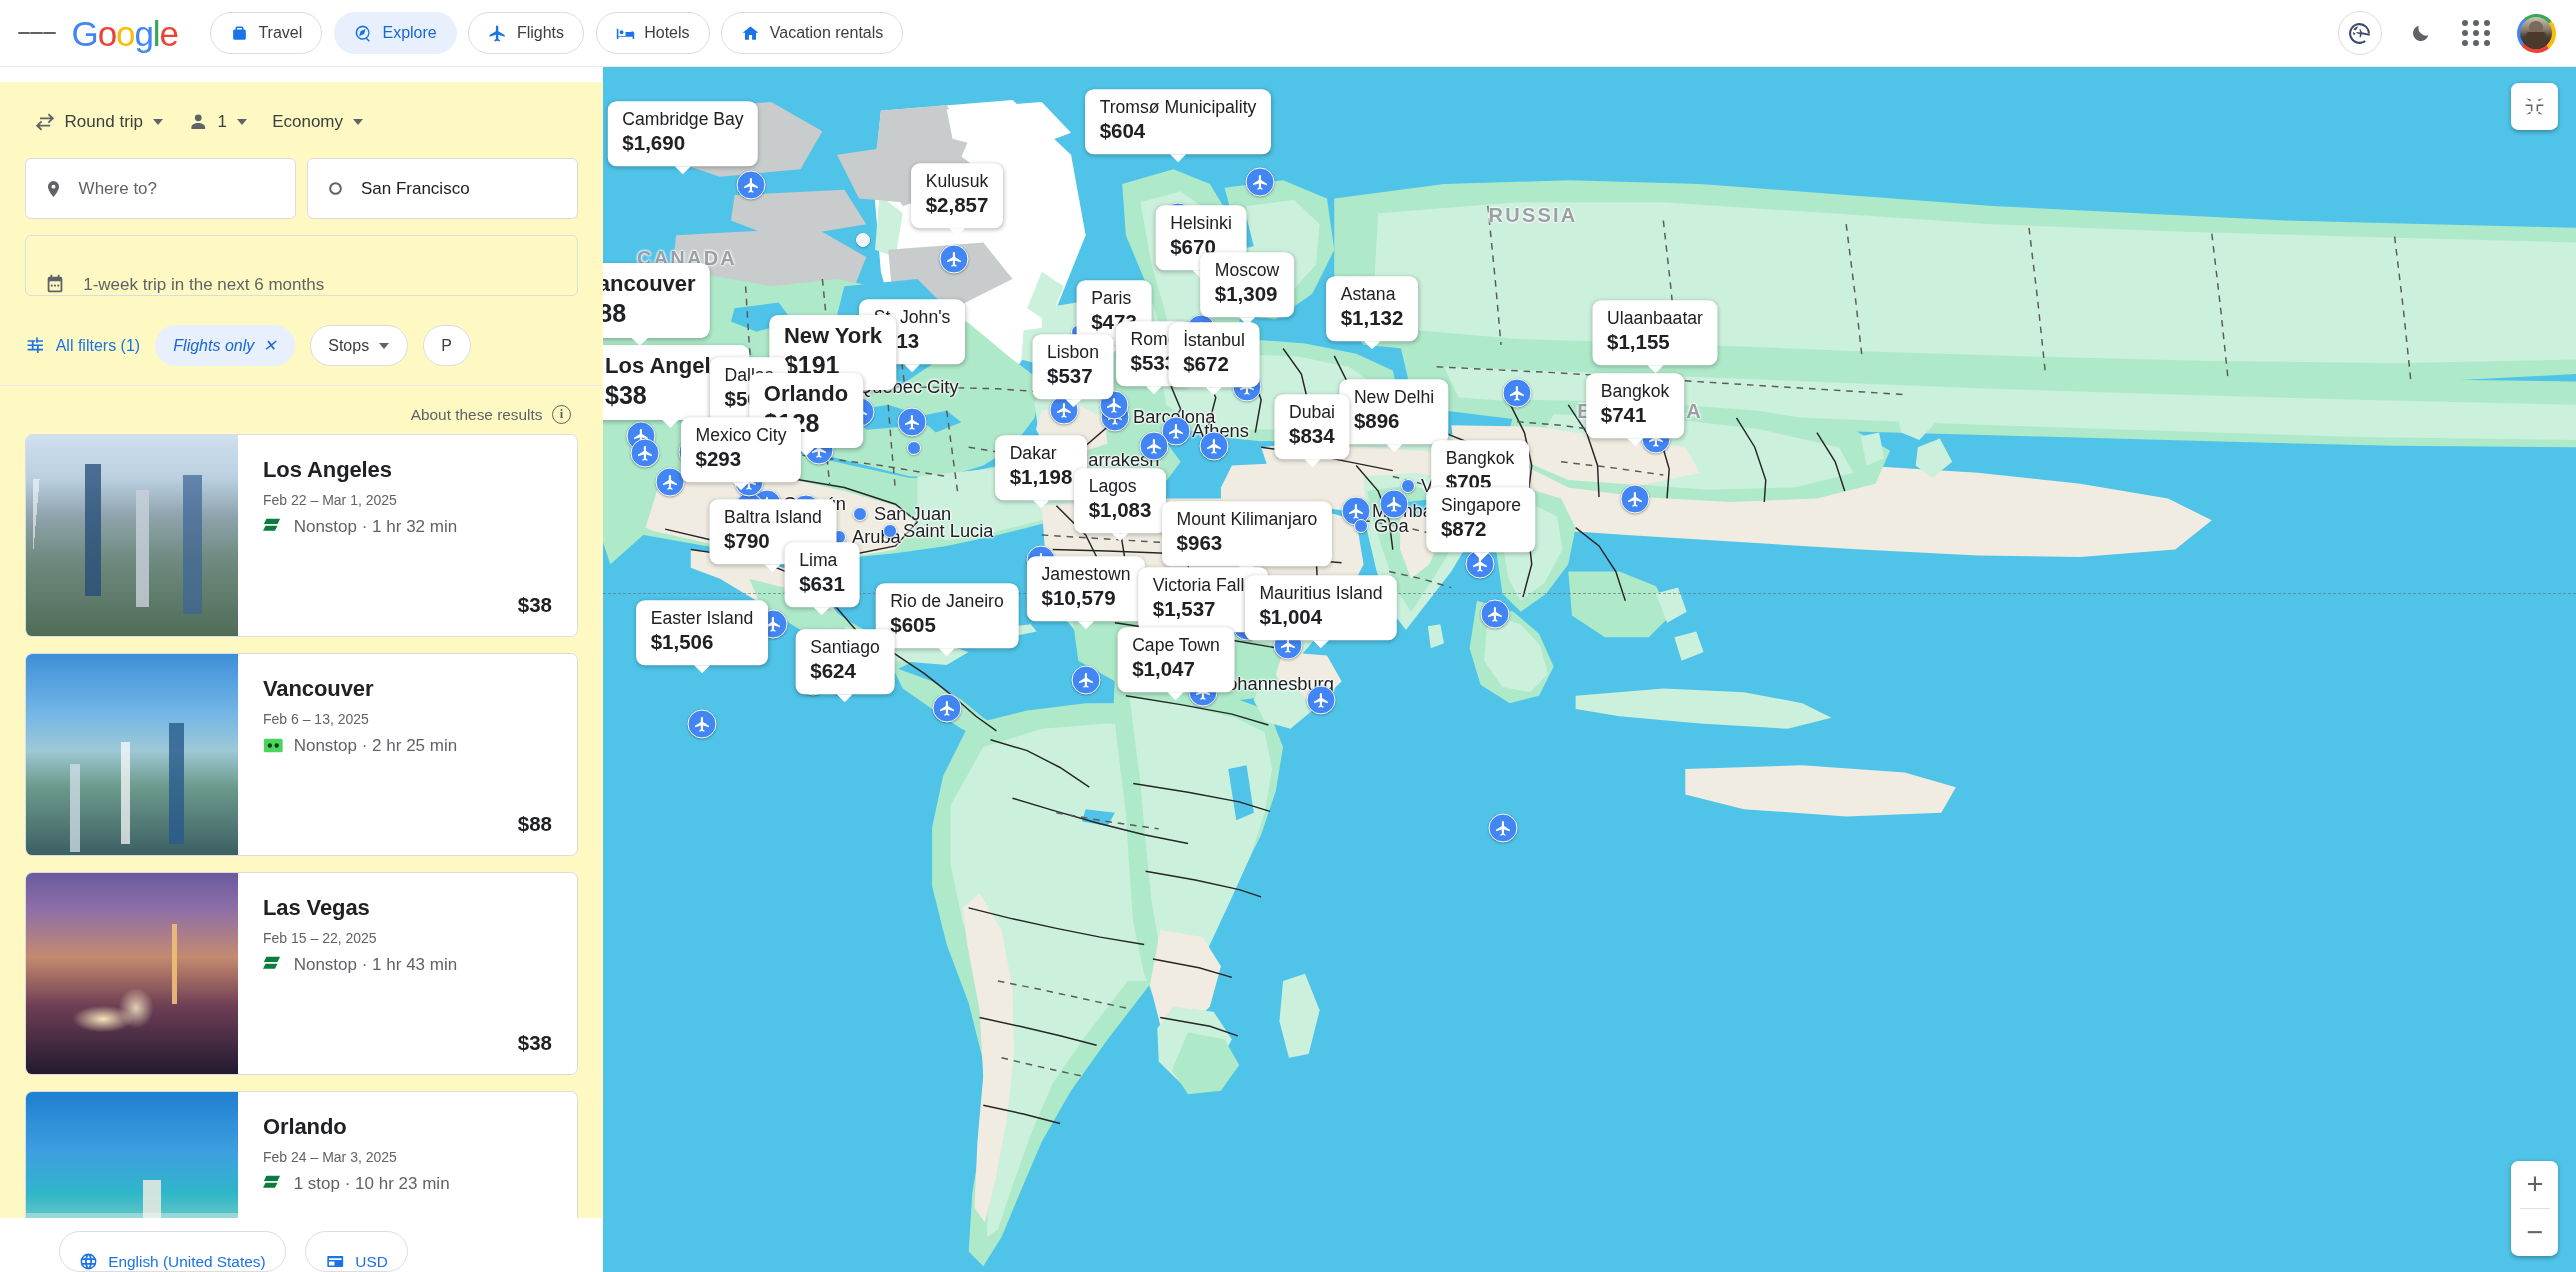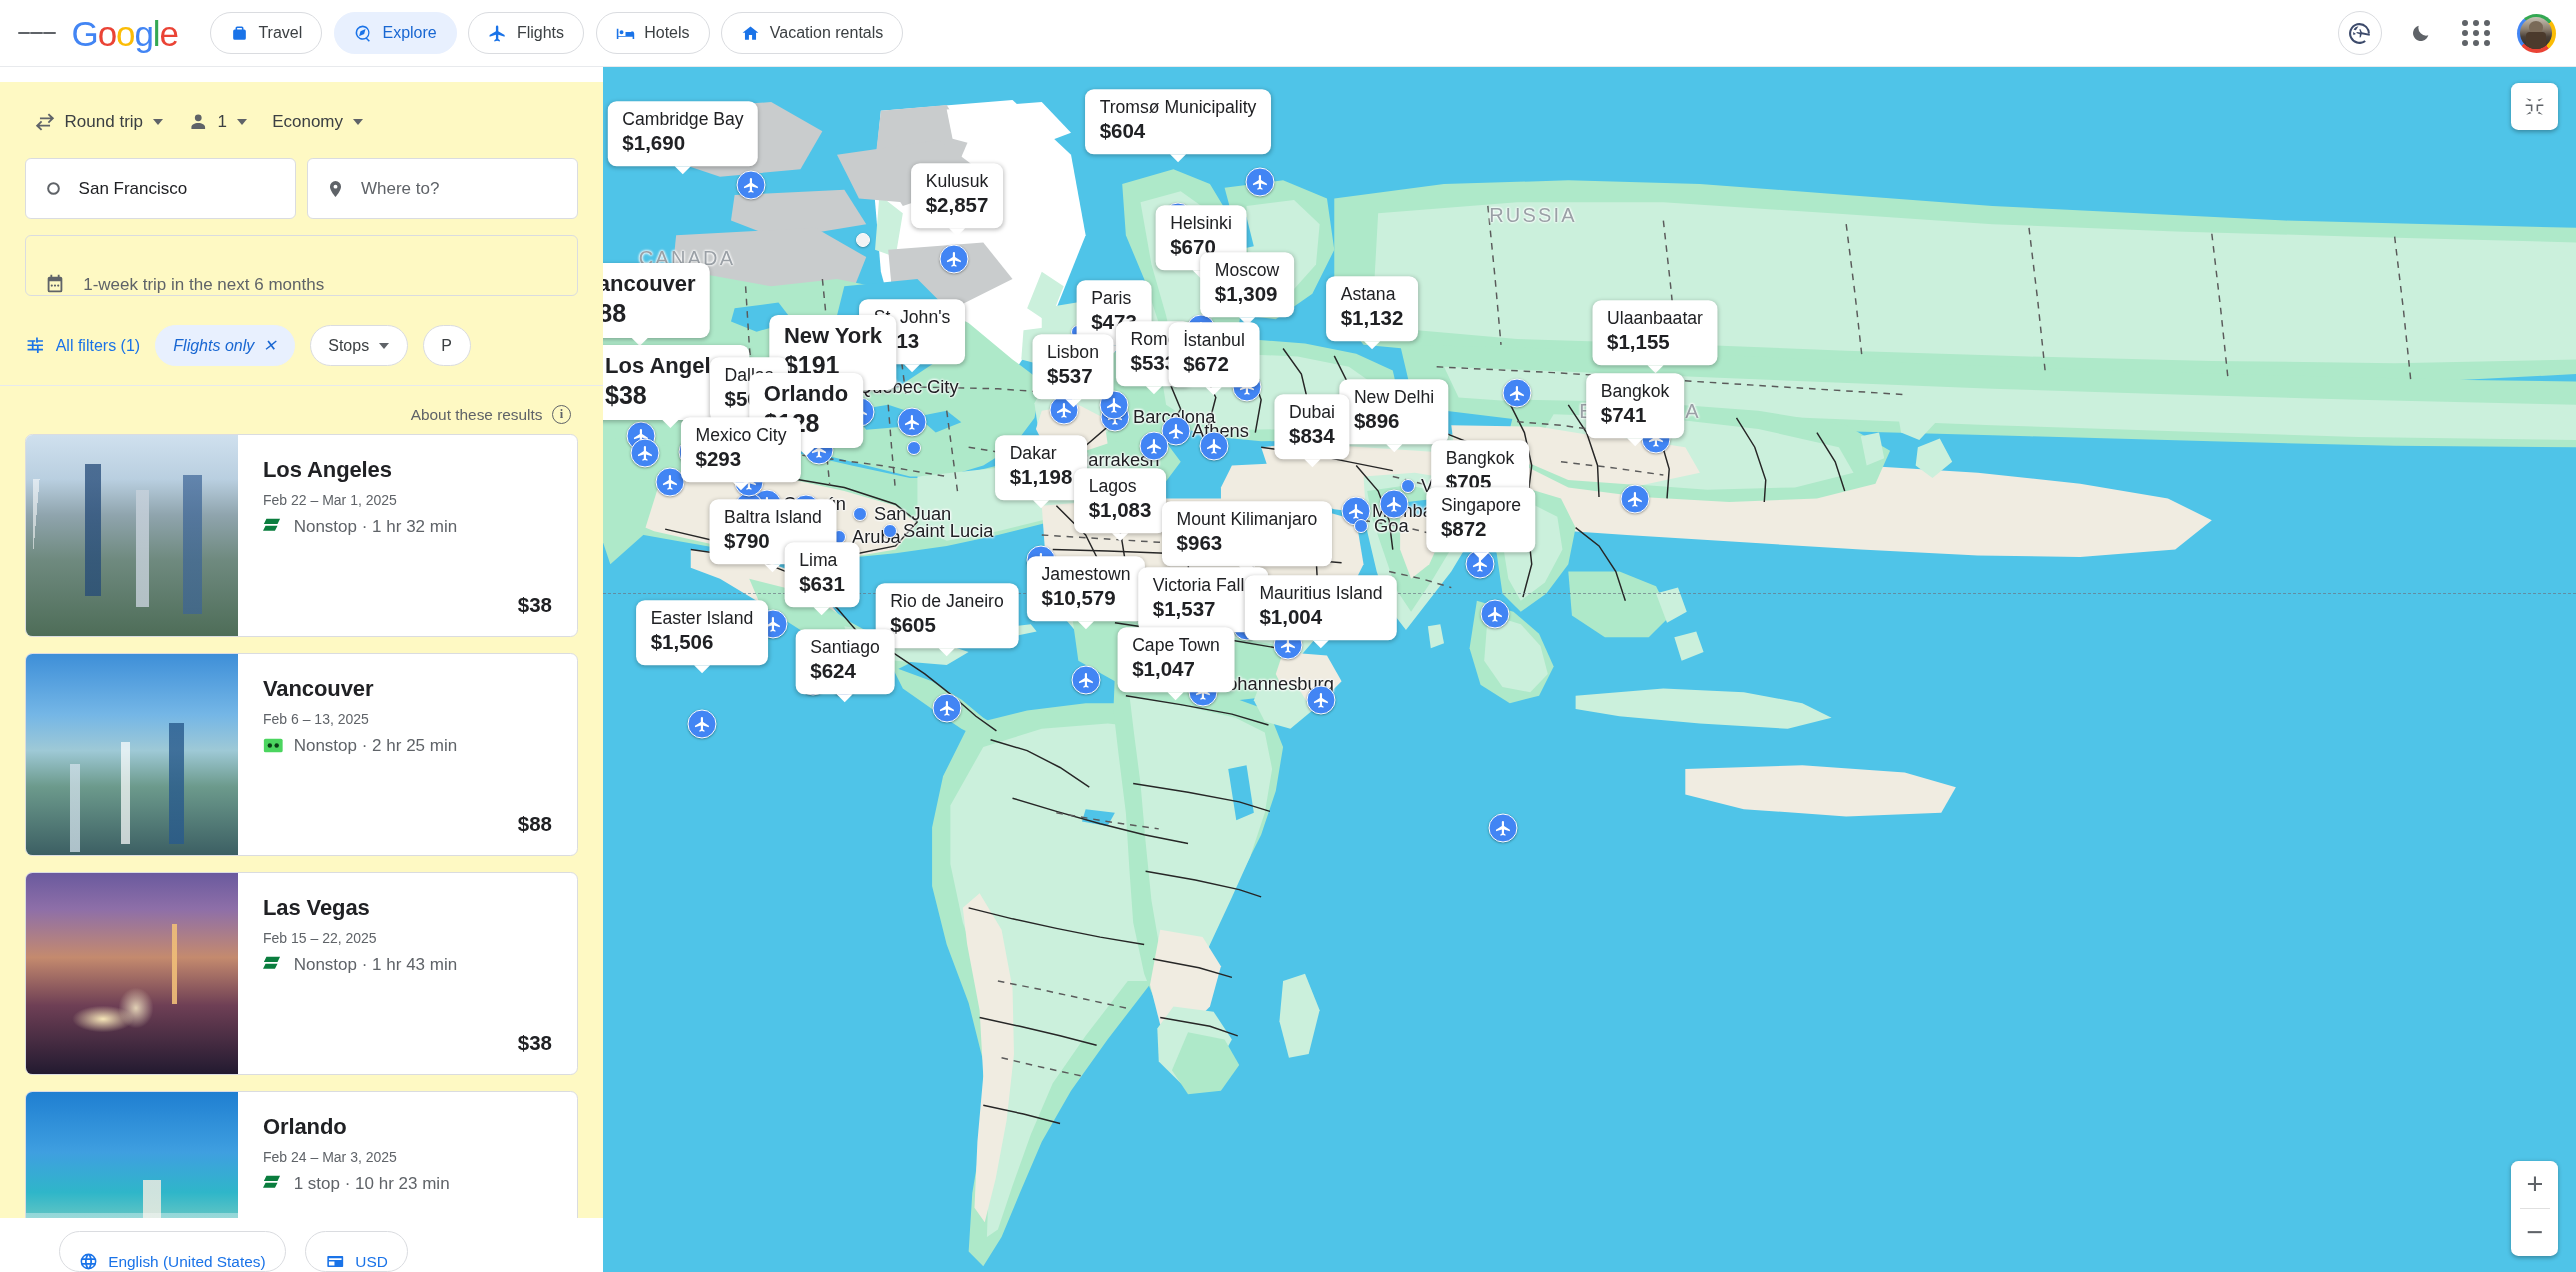--- a/index.html
+++ b/index.html
@@ -140,21 +140,21 @@
   .pin{position:absolute;transform:translate(-50%,-50%);z-index:5;cursor:pointer;}
   .pin .pl{width:29px;height:29px;border-radius:50%;background:#4285F4;border:1.8px solid #fff;
     box-shadow:0 0.7px 2.2px rgba(0,0,0,.35);display:flex;align-items:center;justify-content:center;}
   .pin .pl svg{width:17.6px;height:17.6px;fill:#fff;}
   .pin.dot .pl{width:14px;height:14px;}
   .pin.whitedot .pl{background:#f1f3f4;width:14px;height:14px;}
 
   .citylabel{position:absolute;transform:translate(0,-50%);font-size:18.3px;color:#202124;
     white-space:nowrap;z-index:4;text-shadow:0 0 2.9px #fff,0 0 2.9px #fff,0 0 2.9px #fff,0 0 2.2px #fff;}
   .regionlabel{position:absolute;transform:translate(-50%,-50%);font-size:20px;color:#9aa0a6;
-    letter-spacing:2.2px;font-weight:400;z-index:3;text-shadow:0 0 2.9px #fff,0 0 2.9px #fff,0 0 2.2px #fff;}
+    letter-spacing:2.2px;font-weight:700;z-index:3;text-shadow:0 0 2.9px #fff,0 0 2.9px #fff,0 0 2.2px #fff;}
 
   .collapse-btn{position:absolute;top:16px;right:17.6px;width:47px;height:47px;background:#fff;border-radius:7.3px;
     box-shadow:0 1.5px 4.4px rgba(0,0,0,.3);display:flex;align-items:center;justify-content:center;cursor:pointer;z-index:20;}
   .collapse-btn svg{width:25px;height:25px;fill:#5f6368;}
   .zoomctl{position:absolute;right:17.6px;bottom:16px;width:47px;background:#fff;border-radius:7.3px;
     box-shadow:0 1.5px 4.4px rgba(0,0,0,.3);z-index:20;overflow:hidden;}
   .zoomctl div{height:47px;display:flex;align-items:center;justify-content:center;cursor:pointer;font-size:29px;color:#5f6368;line-height:1;}
   .zoomctl .sep{height:0.7px;background:#e0e0e0;margin:0 8.8px;}
   .equator{position:absolute;left:0;width:1973px;height:0;border-top:1.5px dashed #6b7280;opacity:.65;z-index:2;}
 </style>
@@ -260,30 +260,30 @@
         <span class="caret"></span>
       </div>
       <div class="selbox">
         <span>Economy</span>
         <span class="caret"></span>
       </div>
     </div>
 
     <div class="loc-row">
       <div class="locbox">
+        <svg width="19" height="22" viewBox="0 0 24 24">
+            <path d="M12 2a7 7 0 0 0-7 7c0 5.2 7 13 7 13s7-7.8 7-13a7 7 0 0 0-7-7zm0 9.5A2.5 2.5 0 1 1 12 6.5a2.5 2.5 0 0 1 0 5z"></path>
+          </svg>
+        <span class="ph">Where to?</span>
+      </div>
+      <div class="locbox">
         <svg width="19" height="19" viewBox="0 0 24 24">
             <path d="M12 4a8 8 0 1 0 0 16 8 8 0 0 0 0-16zm0 2.5a5.5 5.5 0 1 1 0 11 5.5 5.5 0 0 1 0-11z"></path>
           </svg>
         <span class="txt">San Francisco</span>
-      </div>
-      <div class="locbox">
-        <svg width="19" height="22" viewBox="0 0 24 24">
-            <path d="M12 2a7 7 0 0 0-7 7c0 5.2 7 13 7 13s7-7.8 7-13a7 7 0 0 0-7-7zm0 9.5A2.5 2.5 0 1 1 12 6.5a2.5 2.5 0 0 1 0 5z"></path>
-          </svg>
-        <span class="ph">Where to?</span>
       </div>
     </div>
 
     <div class="datebox">
       <svg width="22" height="22" viewBox="0 0 24 24">
           <path d="M7 2h2v2h6V2h2v2h1a2 2 0 0 1 2 2v13a2 2 0 0 1-2 2H6a2 2 0 0 1-2-2V6a2 2 0 0 1 2-2h1V2zM6 9v10h12V9H6zm2.5 3.5a1.2 1.2 0 1 1 0 2.4 1.2 1.2 0 0 1 0-2.4zm3.5 0a1.2 1.2 0 1 1 0 2.4 1.2 1.2 0 0 1 0-2.4zm3.5 0a1.2 1.2 0 1 1 0 2.4 1.2 1.2 0 0 1 0-2.4z"></path>
         </svg>
       <span class="txt">1-week trip in the next 6 months</span>
     </div>
 

